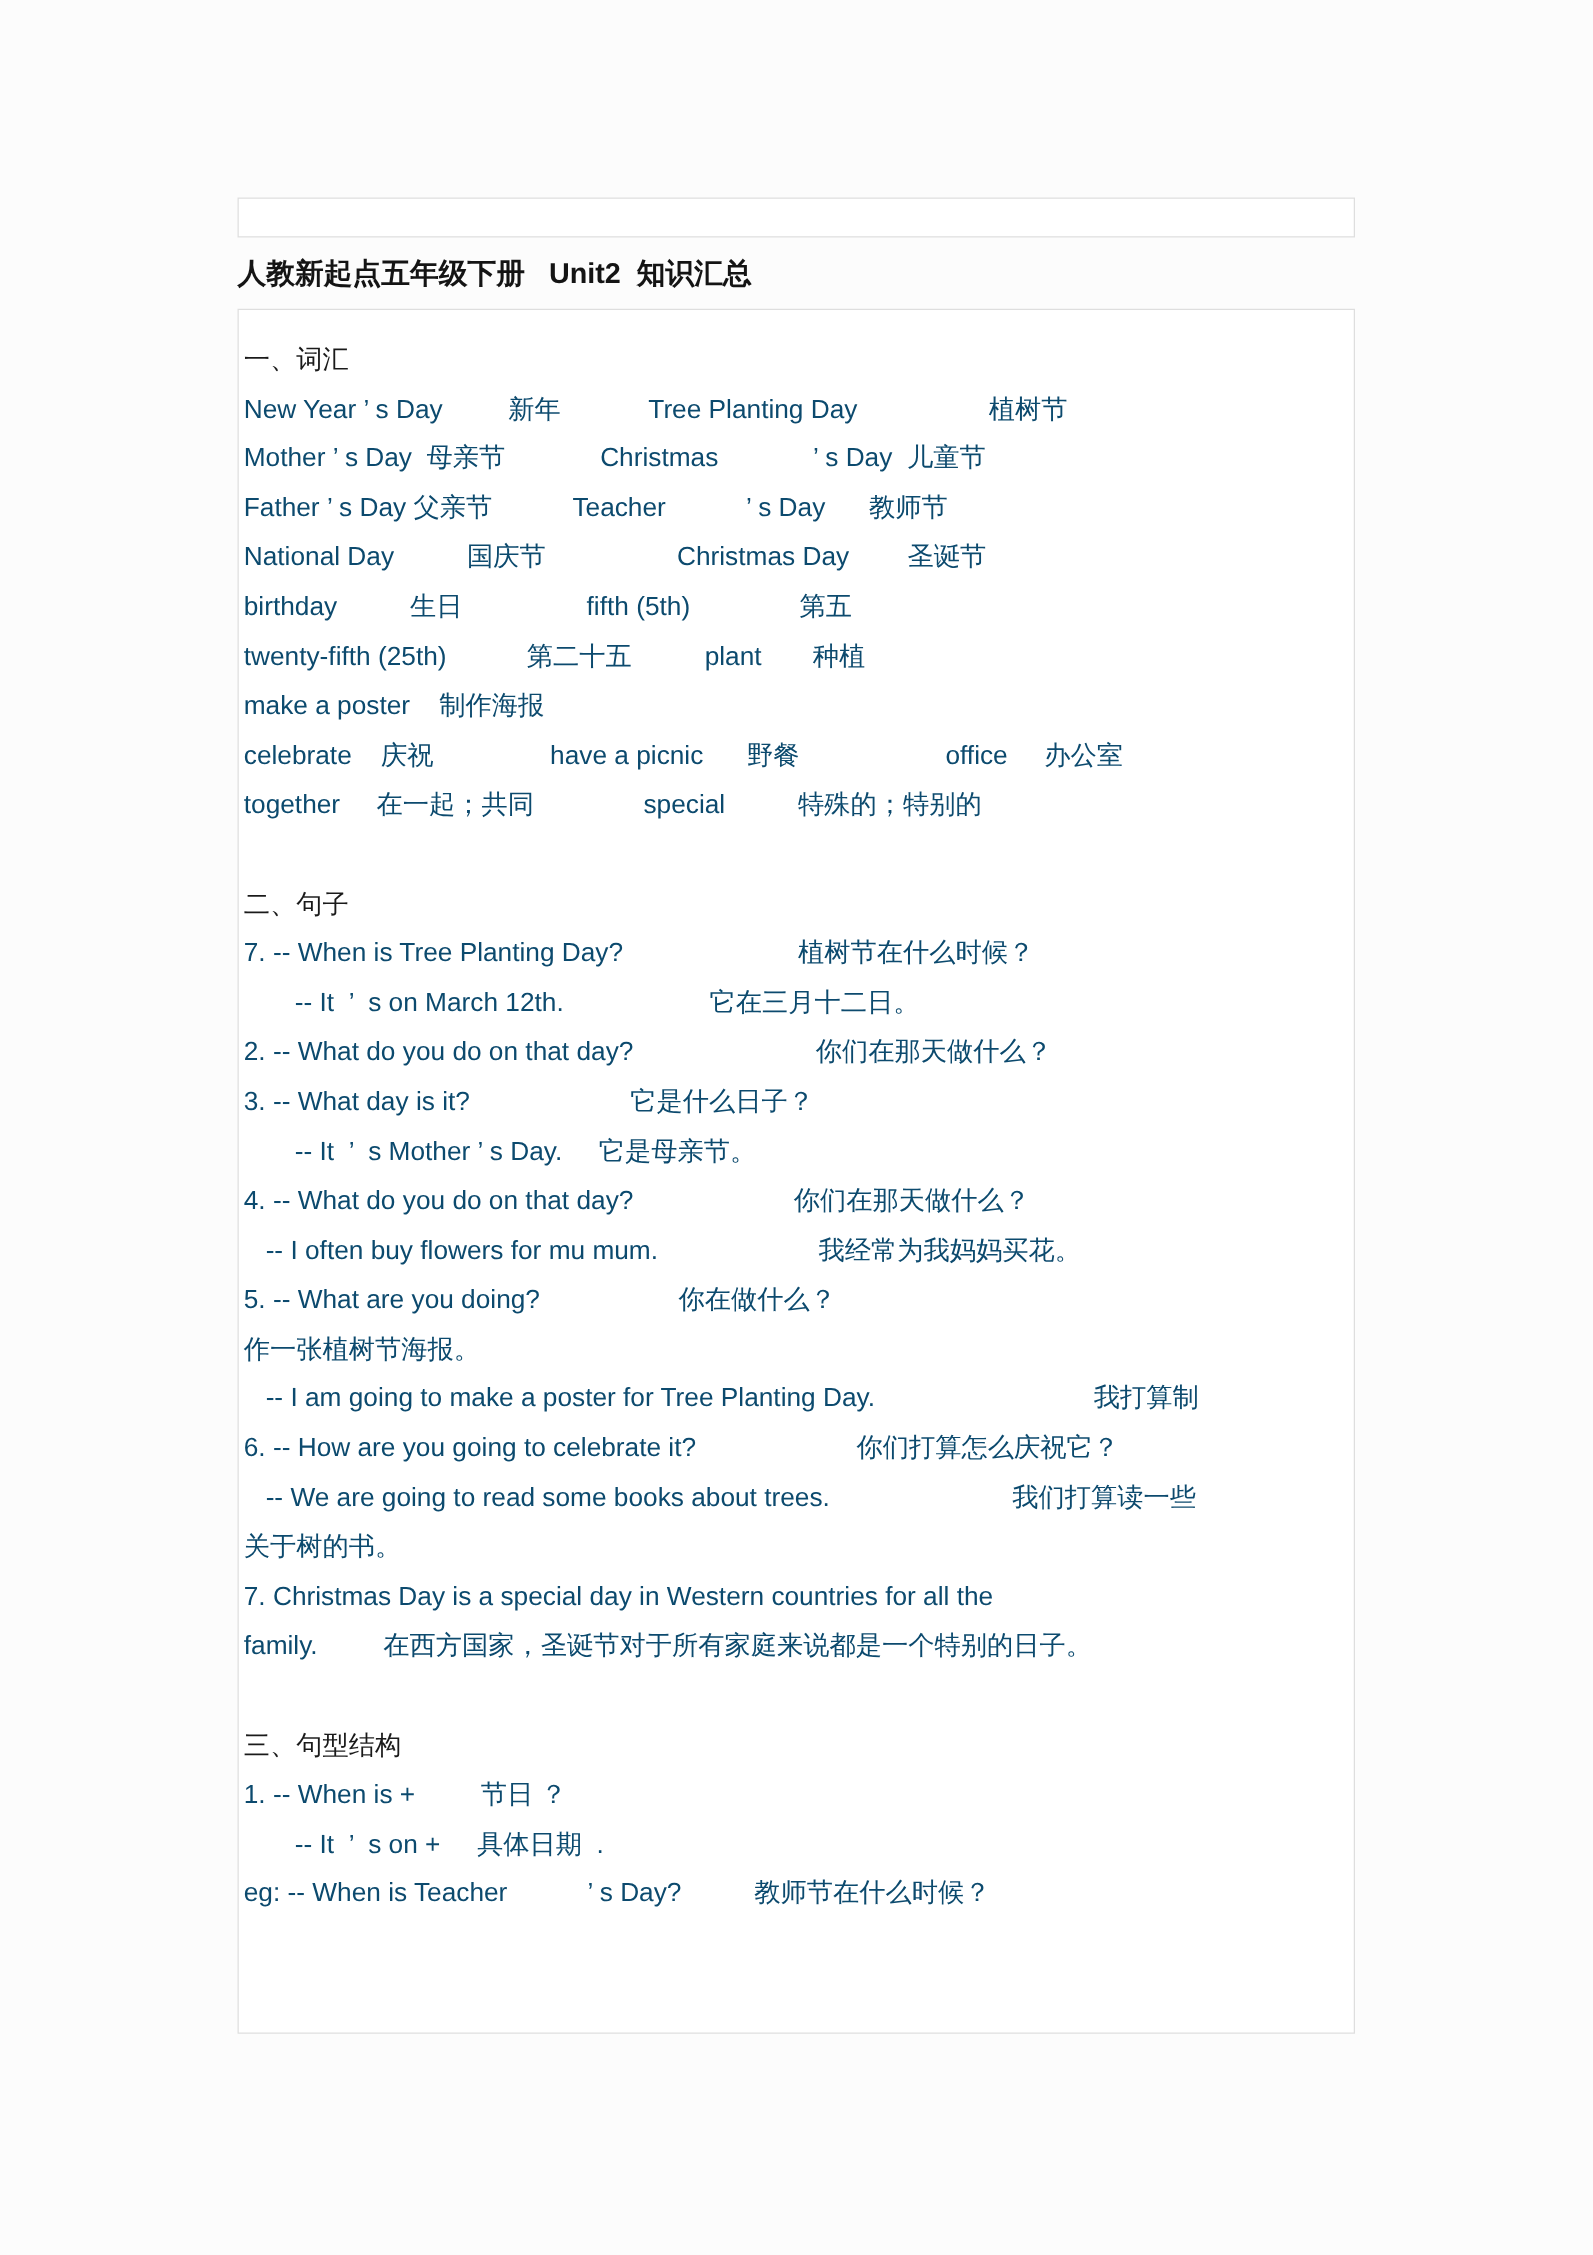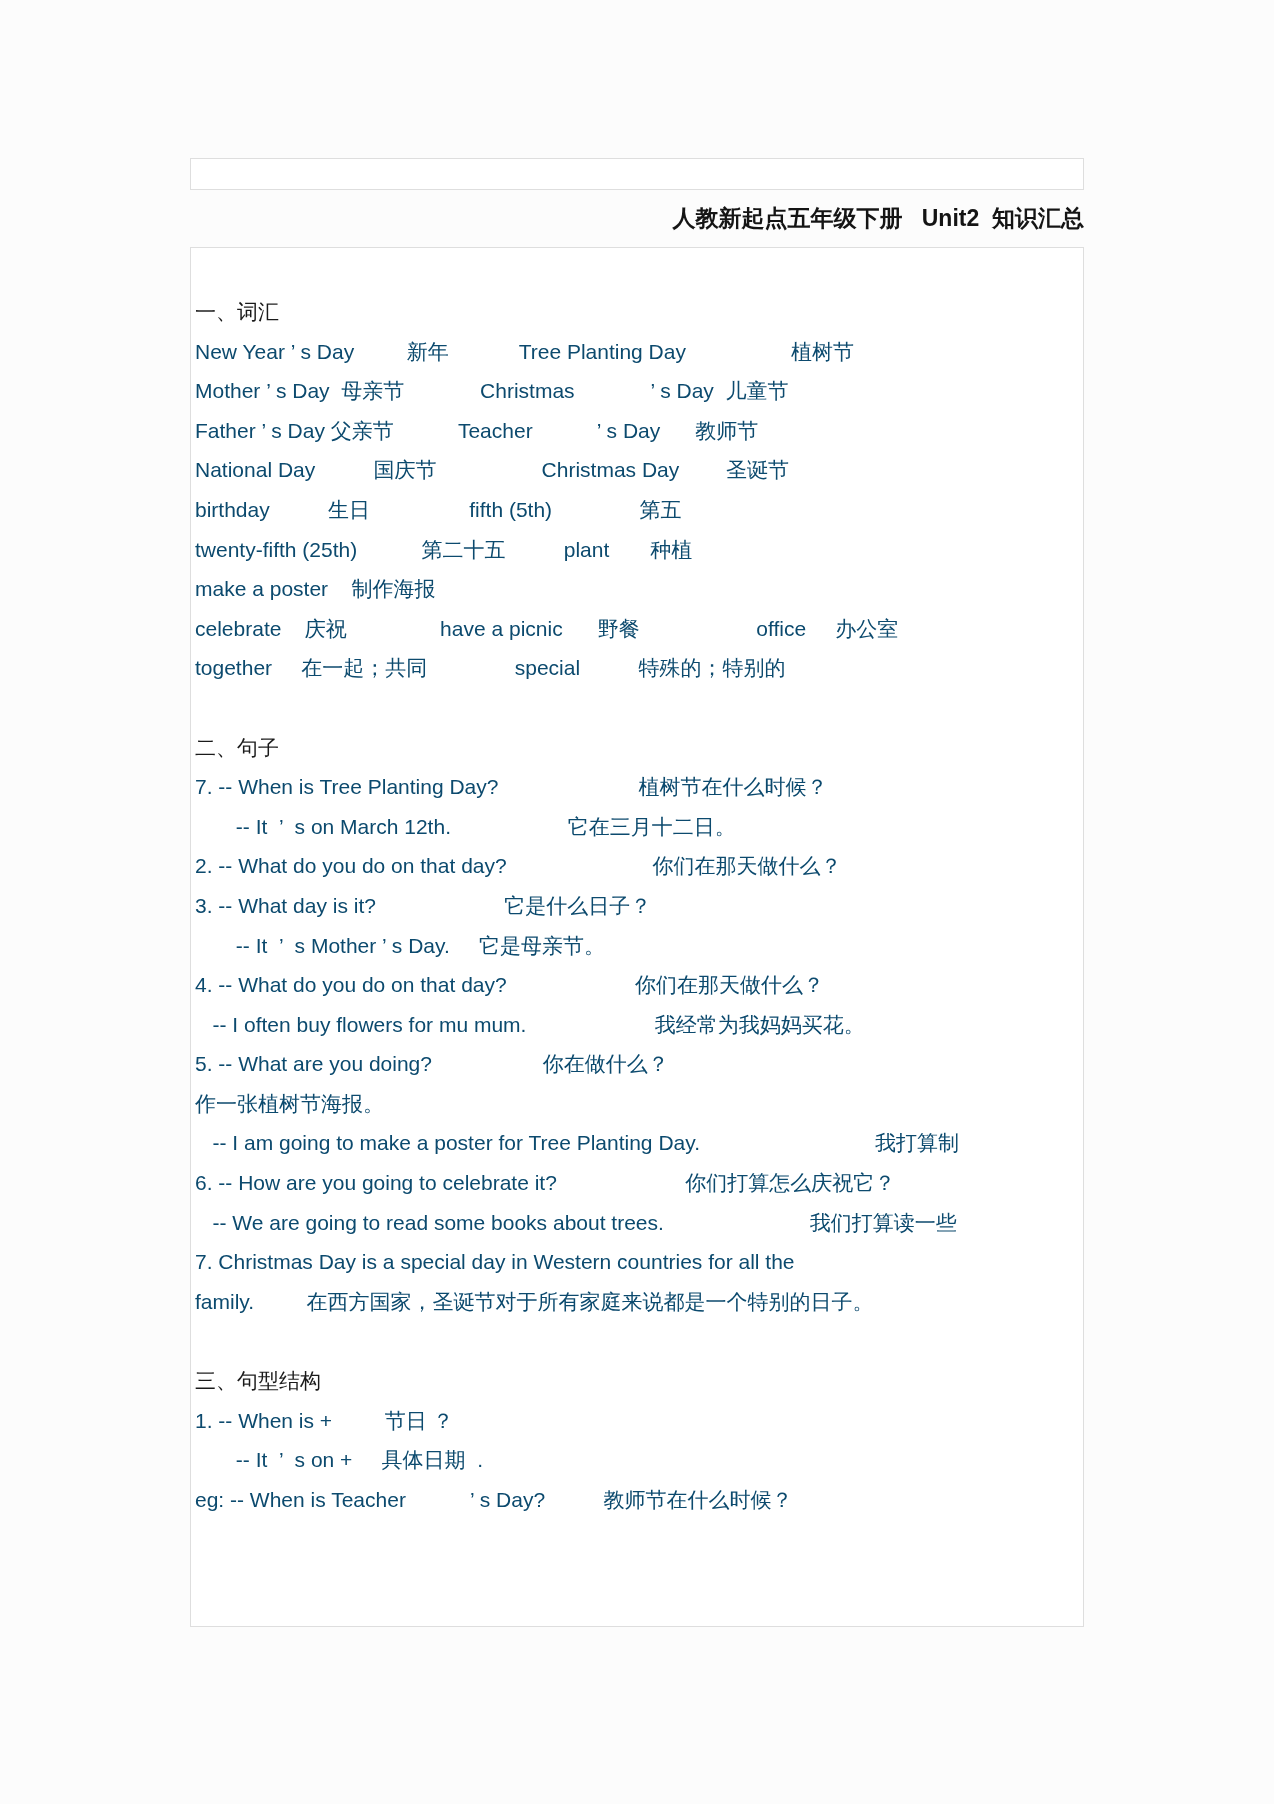--- a/index.html
+++ b/index.html
@@ -22,38 +22,38 @@
     box-sizing: border-box;
   }
   .title-band {
     position: absolute;
     left: 190px;
     top: 190px;
     width: 894px;
     height: 57px;
     display: flex;
     align-items: center;
-    justify-content: flex-end;
+    justify-content: flex-start;
   }
   .doc-title {
     font-size: 23px;
     font-weight: bold;
     color: #141414;
     white-space: pre;
   }
   .page-body {
     position: absolute;
     left: 190px;
     top: 247px;
     width: 894px;
     height: 1380px;
     background: #ffffff;
     border: 1px solid #dedede;
     box-sizing: border-box;
-    padding: 44px 4px 6px 4px;
+    padding: 20px 4px 6px 4px;
     overflow: hidden;
   }
   .line {
     font-size: 21px;
     line-height: 39.6px;
     height: 39.6px;
     white-space: pre;
     color: #0c4a6e;
   }
   .section-heading {
@@ -89,20 +89,21 @@
   <div class="line">2. -- What do you do on that day?                         你们在那天做什么？</div>
   <div class="line">3. -- What day is it?                      它是什么日子？</div>
   <div class="line">       -- It  ’  s Mother ’ s Day.     它是母亲节。</div>
   <div class="line">4. -- What do you do on that day?                      你们在那天做什么？</div>
   <div class="line">   -- I often buy flowers for mu mum.                      我经常为我妈妈买花。</div>
   <div class="line">5. -- What are you doing?                   你在做什么？</div>
   <div class="line">作一张植树节海报。</div>
   <div class="line">   -- I am going to make a poster for Tree Planting Day.                              我打算制</div>
   <div class="line">6. -- How are you going to celebrate it?                      你们打算怎么庆祝它？</div>
   <div class="line">   -- We are going to read some books about trees.                         我们打算读一些</div>
+  <div class="line">关于树的书。</div>
   <div class="line">7. Christmas Day is a special day in Western countries for all the</div>
   <div class="line">family.         在西方国家，圣诞节对于所有家庭来说都是一个特别的日子。</div>
 
   <div class="line"></div>
 
   <div class="line section-heading">三、句型结构</div>
   <div class="line">1. -- When is +         节日 ？</div>
   <div class="line">       -- It  ’  s on +     具体日期  .</div>
   <div class="line">eg: -- When is Teacher           ’ s Day?          教师节在什么时候？</div>
 </div>

